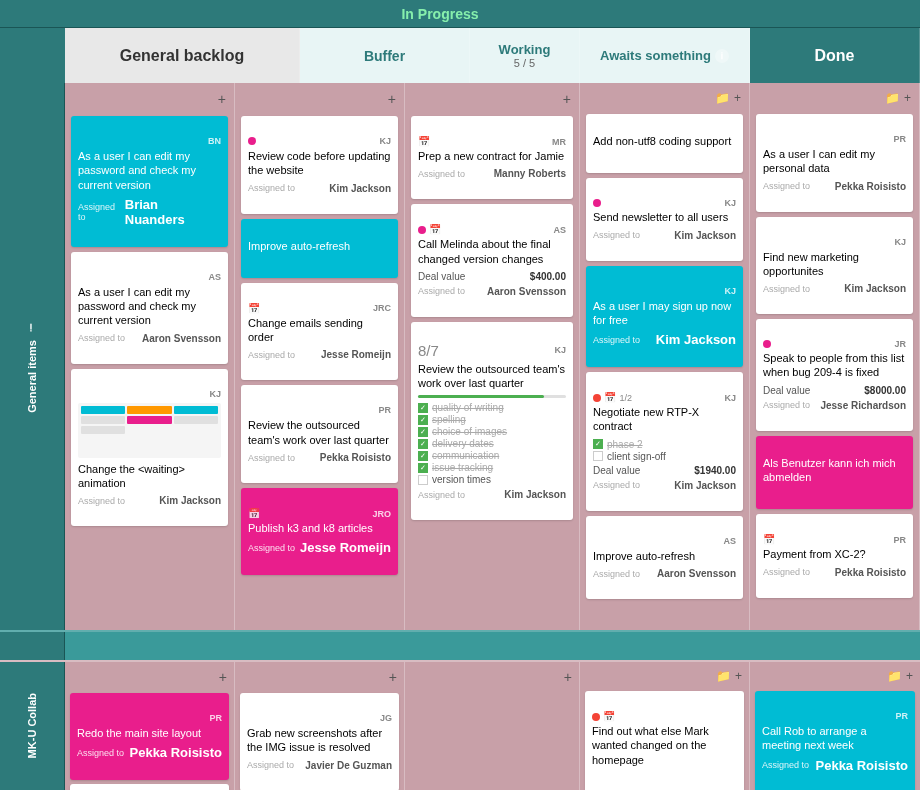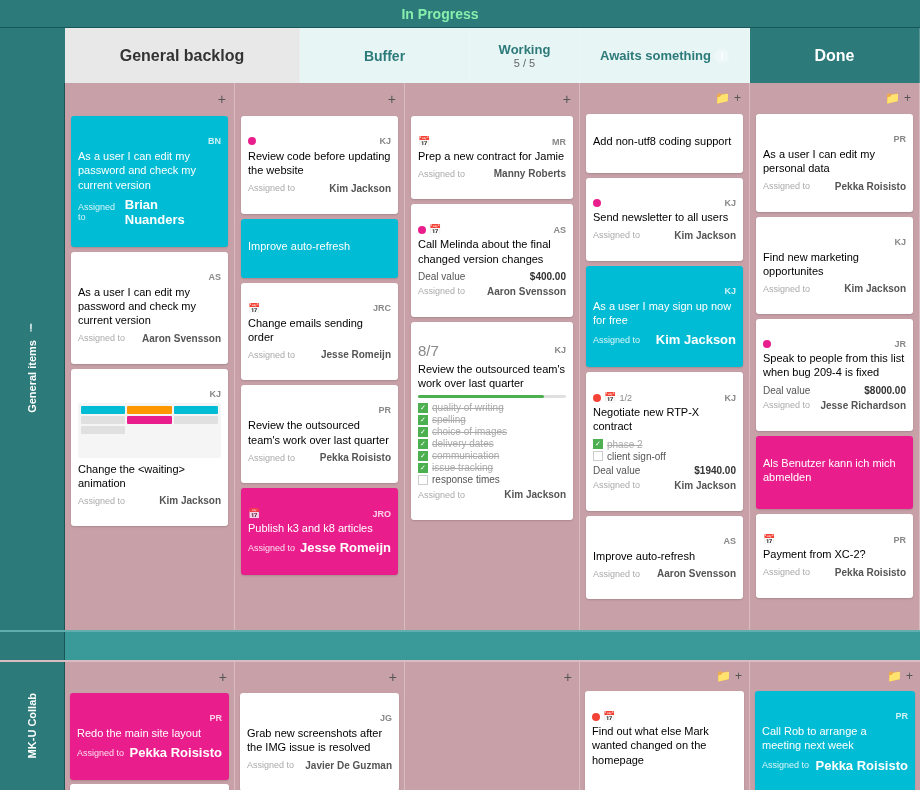--- a/index.html
+++ b/index.html
@@ -591,21 +591,21 @@
             <span class="check-done">communication</span>
           </div>
           <div class="checklist-item">
             <div class="check-box-done">
                 <span style="color:white;font-size:7px;">✓</span>
               </div>
             <span class="check-done">issue tracking</span>
           </div>
           <div class="checklist-item">
             <div class="check-box"></div>
-            <span>response times</span>
+            <span>version times</span>
           </div>
           <div class="card-assigned">
             <span class="card-assigned-label">Assigned to</span>
             <span class="card-assigned-name">Kim Jackson</span>
           </div>
         </div>
       </div>
 
       <div class="column col-awaits">
         <div class="col-header-add-done">

